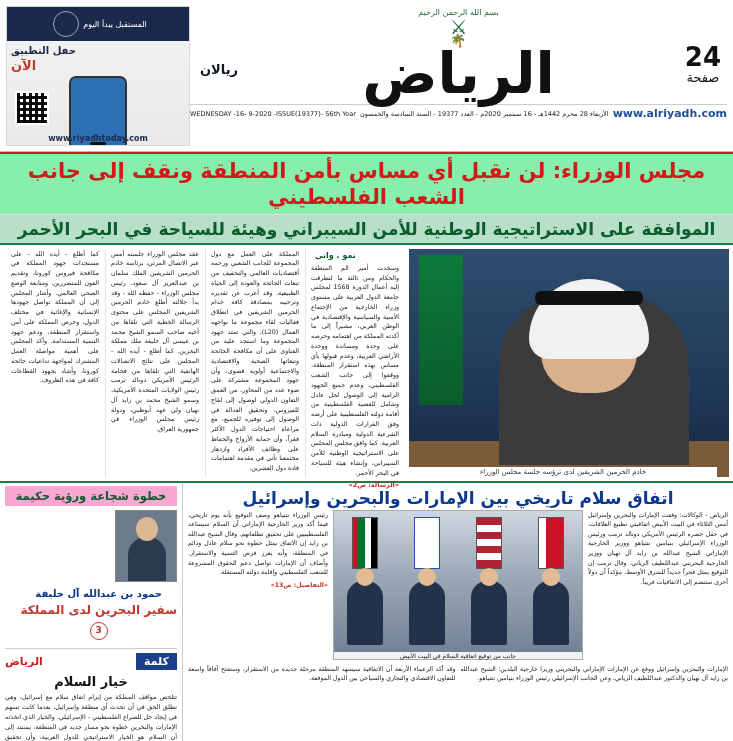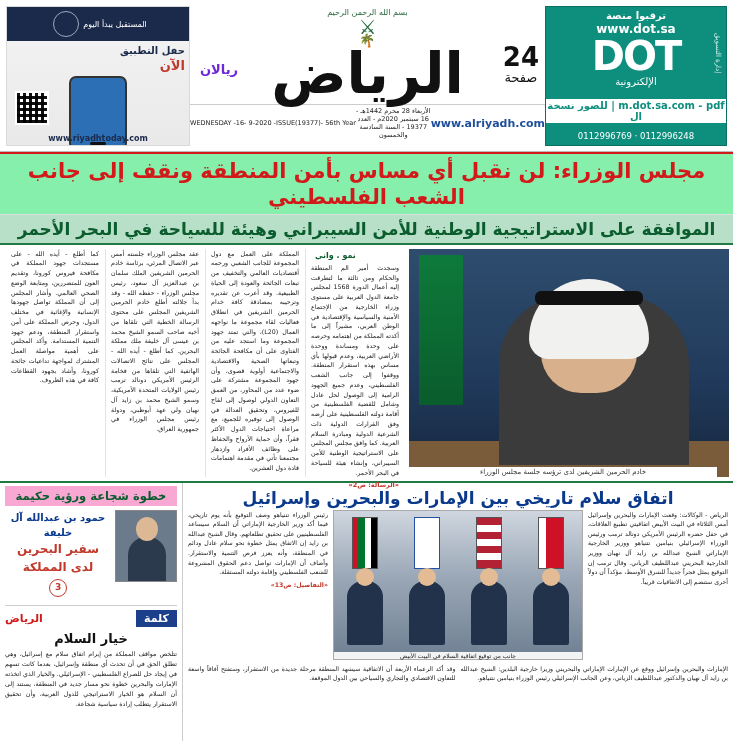--- a/index.html
+++ b/index.html
@@ -41,21 +41,21 @@
     height: 34px; background: #1b2a4a; color: #fff;
     display: flex; align-items: center; justify-content: center;
     font-size: 8px; letter-spacing: .5px;
   }
   .promo-logo-circle {
     width: 26px; height: 26px; border-radius: 50%;
     border: 1px solid #9aa7bb; margin: 0 4px;
     display: inline-block;
   }
   .promo-body {
-    padding: 4px; text-align: right;
+    padding: 4px; text-align: left;
   }
   .promo-body .t1 { font-size: 10px; color: #1b2a4a; font-weight: bold; }
   .promo-body .t2 { font-size: 13px; color: #c0392b; font-weight: bold; margin-top: 2px;}
   .promo-phone {
     width: 58px; height: 74px; margin: 3px auto 0;
     border: 2px solid #333; border-radius: 7px;
     background: #2c6fb5;
     position: relative;
   }
   .promo-phone:after{
@@ -101,21 +101,21 @@
     margin-top: -4px;
   }
   .pages-badge {
     position: absolute; top: 38px; right: 6px;
     text-align: center; line-height: 1.05;
   }
   .pages-badge .num { font-size: 26px; font-weight: bold; color:#111; }
   .pages-badge .lbl { font-size: 13px; color:#111; }
   .riyalan {
     position: absolute; top: 56px; left: 10px;
-    font-size: 13px; color:#6d28d9; font-weight:bold;
+    font-size: 13px; color:#0f172a; font-weight:bold;
   }
   .mast-bottom {
     display:flex; align-items:center; justify-content:space-between;
     border-top: 1px solid #ccc;
     margin-top: 4px; padding-top: 2px;
     font-size: 7px; color:#333;
   }
   .mast-bottom .site { font-size: 11px; color:#1f4f9c; font-weight:bold; }
   .mast-bottom .mid { font-size: 6.5px; color:#222; text-align:center; flex:1; }
   .mast-bottom .issue { font-size: 6.5px; color:#222; }
@@ -302,21 +302,21 @@
     display:flex; gap: 5px; margin-top: 4px;
   }
   .cap-col { flex:1; font-size: 6.2px; line-height:1.5; text-align: justify; color:#1a1a1a; }
 
   
   .side-green-h {
     background: #f9a8d4; color: #0b5d2e; font-weight: bold;
     font-size: 11.5px; text-align:center; padding: 3px 2px;
   }
   .side-person {
-    display:flex; gap: 4px; margin-top: 4px; align-items: flex-start;
+    display:flex; gap: 4px; margin-top: 4px; align-items: flex-start; flex-direction: column;
   }
   .side-photo {
     width: 62px; height: 72px; background: #6b7b8c; border:1px solid #888; position:relative;
   }
   .side-photo:before{content:""; position:absolute; bottom:0; left:12px; width:38px;height:44px;border-radius:18px 18px 0 0;background:#2b3a4d;}
   .side-photo:after{content:""; position:absolute; bottom:40px; left:20px;width:22px;height:24px;border-radius:50%;background:#dcb894;}
   .side-names {
     flex:1; text-align: center; font-size: 10px; font-weight: bold; color:#0b3a8c; line-height:1.5;
   }
   .side-role { font-size: 12px; color:#c0392b; font-weight:bold; }
@@ -371,31 +371,20 @@
       </div>
       <div class="riyalan">ريالان</div>
 
       <div class="mast-bottom">
         <span class="site">www.alriyadh.com</span>
         <span class="mid">الأربعاء 28 محرم 1442هـ - 16 سبتمبر 2020م - العدد 19377 - السنة السادسة والخمسون</span>
         <span class="issue">WEDNESDAY -16- 9-2020 -ISSUE(19377)- 56th Year</span>
       </div>
     </div>
 
-    <div class="ad-right">
-      <div class="ad-box">
-        <div class="ad-top">ترقبوا منصة</div>
-        <div class="ad-url">www.dot.sa</div>
-        <div class="ad-dot">DOT</div>
-        <div class="ad-sub">الإلكترونية</div>
-        <div class="ad-vert">إدارة التسويق</div>
-        <div class="ad-strip">m.dot.sa.com - pdf | للصور نسخة ال</div>
-        <div class="ad-phones">0112996248 · 0112996769</div>
-      </div>
-    </div>
   </div>
 
   <div class="banner-red">
     <div class="h1">مجلس الوزراء: لن نقبل أي مساس بأمن المنطقة ونقف إلى جانب الشعب الفلسطيني</div>
   </div>
   <div class="banner-green">
     <div class="h2">الموافقة على الاستراتيجية الوطنية للأمن السيبراني وهيئة للسياحة في البحر الأحمر</div>
   </div>
 
   <div class="main">

